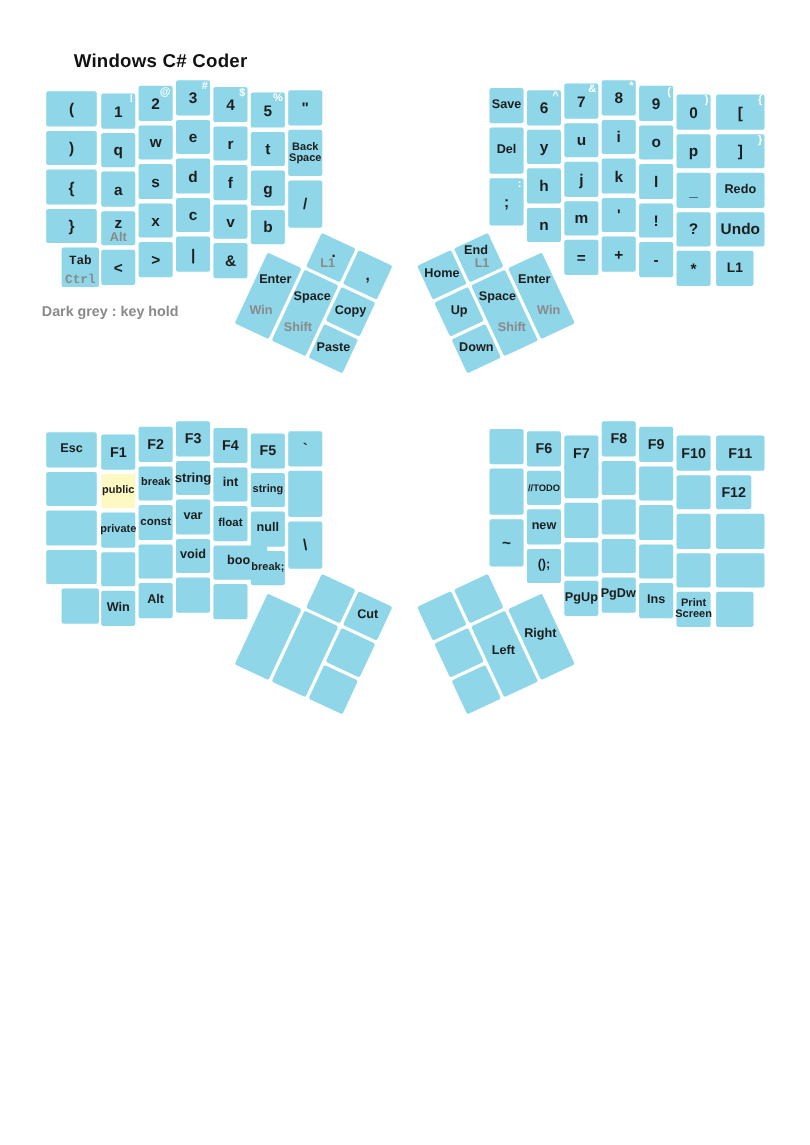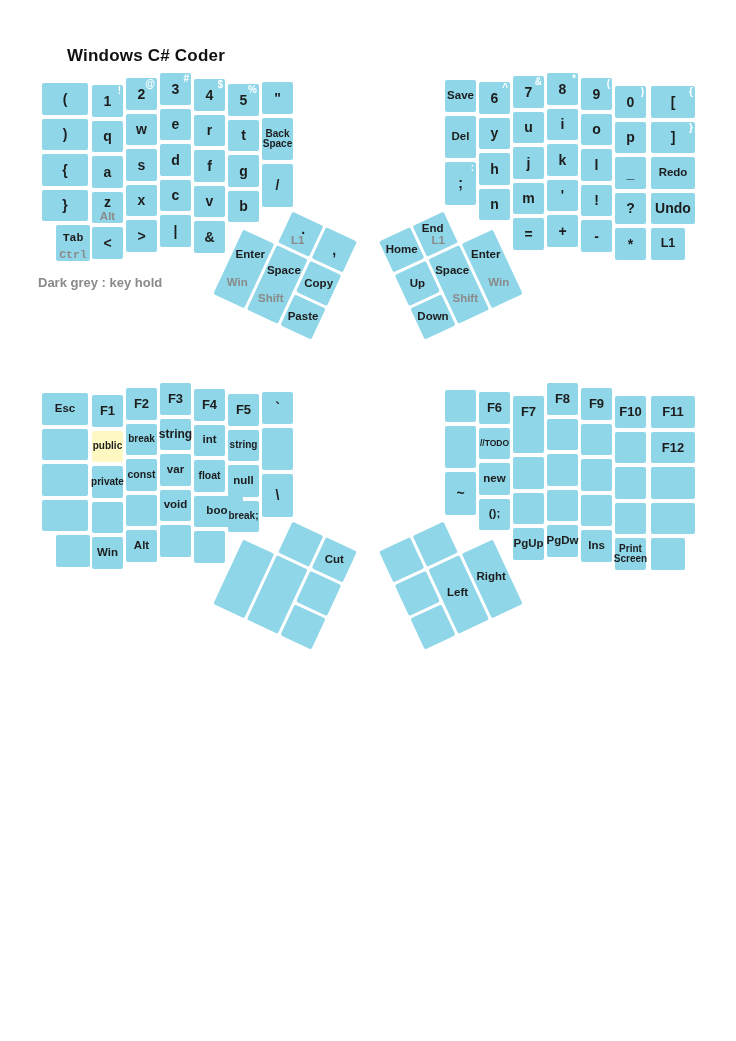--- a/index.html
+++ b/index.html
@@ -412,21 +412,21 @@
       <div class="key" style="left: 513px; top: 492.5px; width: 31px; height: 31.5px; background: rgb(142, 214, 232);"></div>
       <div class="key" style="left: 513px; top: 528px; width: 31px; height: 31.5px; background: rgb(142, 214, 232);">
         <span class="tap" style="font-size: 11.5px; color: rgb(29, 29, 29);">PgUp</span>
       </div>
       <div class="key" style="left: 547px; top: 383px; width: 31px; height: 31.5px; background: rgb(142, 214, 232);">
         <span class="tap" style="font-size: 13px; color: rgb(29, 29, 29);">F8</span>
       </div>
       <div class="key" style="left: 547px; top: 418.5px; width: 31px; height: 31.5px; background: rgb(142, 214, 232);"></div>
       <div class="key" style="left: 547px; top: 454px; width: 31px; height: 31.5px; background: rgb(142, 214, 232);"></div>
       <div class="key" style="left: 547px; top: 489.5px; width: 31px; height: 31.5px; background: rgb(142, 214, 232);"></div>
-      <div class="key" style="left: 547px; top: 525px; width: 31px; height: 31.5px; background: rgb(142, 214, 232);">
+      <div class="key" style="left: 547px; top: 525px; width: 31px; height: 31.5px; background: rgb(142, 214, 232); justify-content: flex-end;">
         <span class="tap" style="font-size: 11.5px; color: rgb(29, 29, 29);">PgDw</span>
       </div>
       <div class="key" style="left: 581px; top: 388px; width: 31px; height: 31.5px; background: rgb(142, 214, 232);">
         <span class="tap" style="font-size: 13px; color: rgb(29, 29, 29);">F9</span>
       </div>
       <div class="key" style="left: 581px; top: 423.5px; width: 31px; height: 31.5px; background: rgb(142, 214, 232);"></div>
       <div class="key" style="left: 581px; top: 459px; width: 31px; height: 31.5px; background: rgb(142, 214, 232);"></div>
       <div class="key" style="left: 581px; top: 494.5px; width: 31px; height: 31.5px; background: rgb(142, 214, 232);"></div>
       <div class="key" style="left: 581px; top: 530px; width: 31px; height: 31.5px; background: rgb(142, 214, 232);">
         <span class="tap" style="font-size: 11.5px; color: rgb(29, 29, 29);">Ins</span>
@@ -436,21 +436,21 @@
       </div>
       <div class="key" style="left: 615px; top: 431.5px; width: 31px; height: 31.5px; background: rgb(142, 214, 232);"></div>
       <div class="key" style="left: 615px; top: 467px; width: 31px; height: 31.5px; background: rgb(142, 214, 232);"></div>
       <div class="key" style="left: 615px; top: 502.5px; width: 31px; height: 31.5px; background: rgb(142, 214, 232);"></div>
       <div class="key" style="left: 615px; top: 538px; width: 31px; height: 31.5px; background: rgb(142, 214, 232);">
         <span class="tap" style="font-size: 10px; color: rgb(29, 29, 29);">Print Screen</span>
       </div>
       <div class="key" style="left: 651px; top: 396px; width: 44px; height: 31.5px; background: rgb(142, 214, 232);">
         <span class="tap" style="font-size: 13px; color: rgb(29, 29, 29);">F11</span>
       </div>
-      <div class="key" style="left: 651px; top: 431.5px; width: 44px; height: 31.5px; background: rgb(142, 214, 232);">
+      <div class="key" style="left: 651px; top: 431.5px; width: 32px; height: 31.5px; background: rgb(142, 214, 232);">
         <span class="tap" style="font-size: 13px; color: rgb(29, 29, 29);">F12</span>
       </div>
       <div class="key" style="left: 651px; top: 467px; width: 44px; height: 31.5px; background: rgb(142, 214, 232);"></div>
       <div class="key" style="left: 651px; top: 502.5px; width: 44px; height: 31.5px; background: rgb(142, 214, 232);"></div>
       <div class="key" style="left: 651px; top: 538px; width: 34px; height: 31.5px; background: rgb(142, 214, 232);"></div>
     </div>
   <div class="thumb tleft" id="thumb-1-left" style="left: 259px; top: 506px;">
       <div class="key" style="left: 37px; top: 0px; width: 34px; height: 34px; background: rgb(142, 214, 232);"></div>
       <div class="key" style="left: 74px; top: 0px; width: 34px; height: 34px; background: rgb(142, 214, 232);">
         <span class="tlabel" style="top: 50%; transform: translate(-50%, -50%) rotate(-25deg); color: rgb(29, 29, 29); font-size: 11.5px;">Cut</span>

